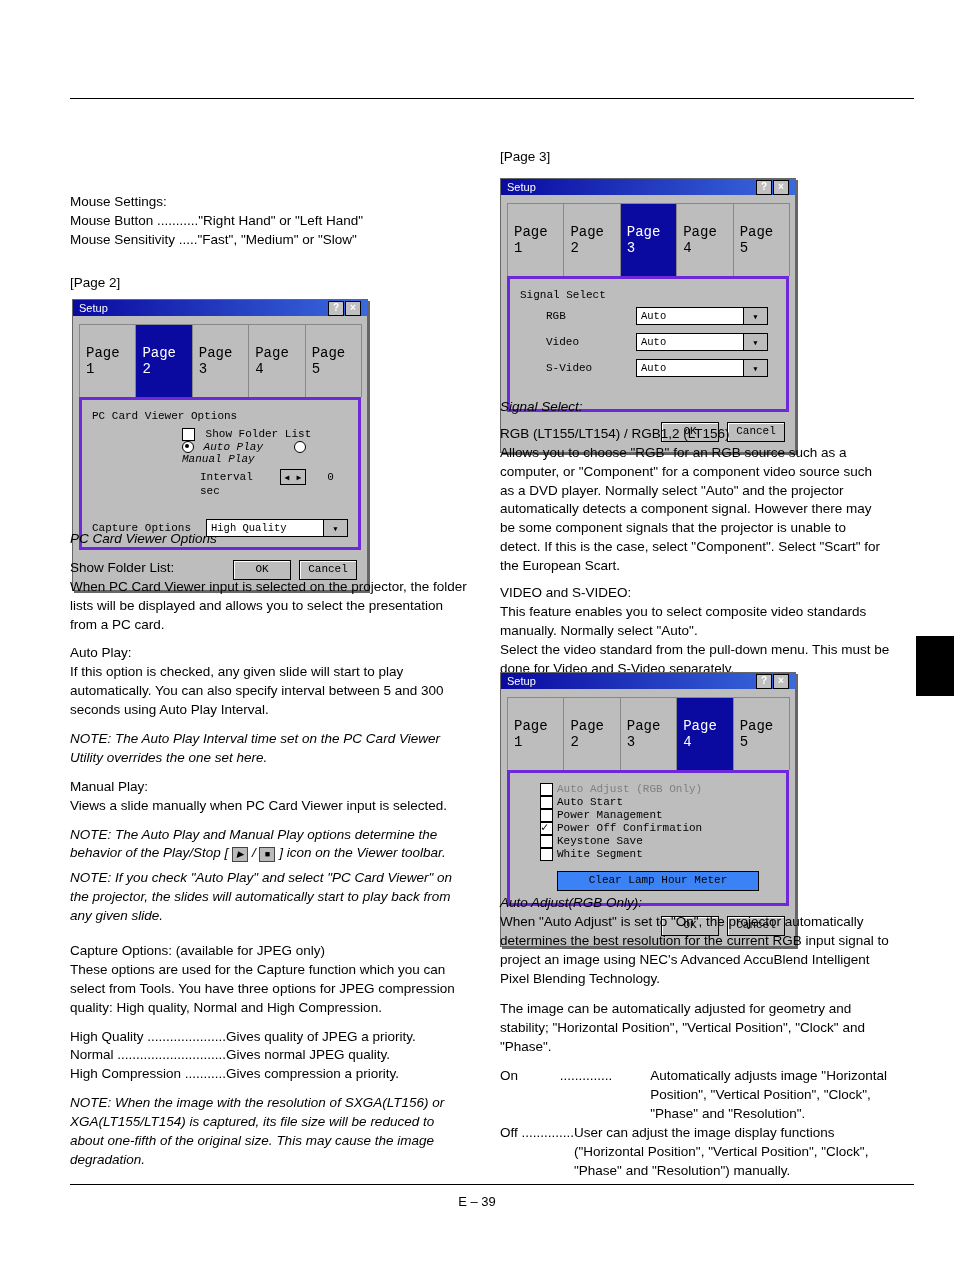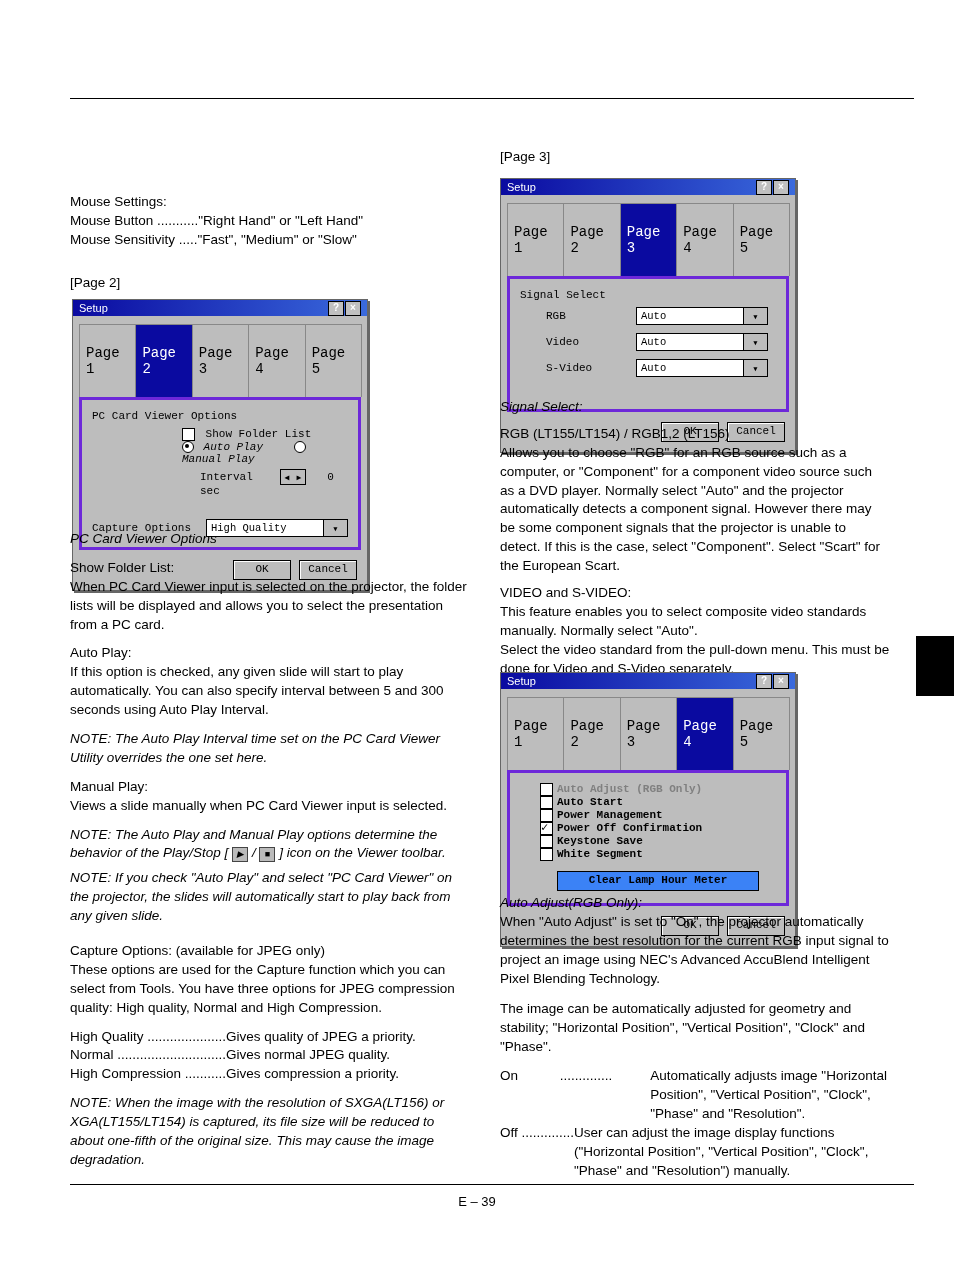--- a/index.html
+++ b/index.html
@@ -251,21 +251,21 @@
         <span class="winbtn">×</span>
       </span>
     </div>
     <div class="tabset">
       <div class="tab">Page 1</div>
       <div class="tab">Page 2</div>
       <div class="tab">Page 3</div>
       <div class="tab sel">Page 4</div>
       <div class="tab">Page 5</div>
     </div>
-    <div class="panel" style="min-height:110px;font-weight:bold;">
+    <div class="panel" style="min-height:110px;">
       <div style="padding-left:20px;">
         <div><span class="chk"></span><span class="grey">Auto Adjust (RGB Only)</span></div>
         <div><span class="chk"></span><span>Auto Start</span></div>
         <div><span class="chk"></span><span>Power Management</span></div>
         <div><span class="chk on"></span><span>Power Off Confirmation</span></div>
         <div><span class="chk"></span><span>Keystone Save</span></div>
         <div><span class="chk"></span><span>White Segment</span></div>
         <div style="margin-top:10px; text-align:center;">
           <div style="display:inline-block; width:200px; height:18px; border:1px solid #000; background:#3b82f6; line-height:17px;">Clear Lamp Hour Meter</div>
         </div>

